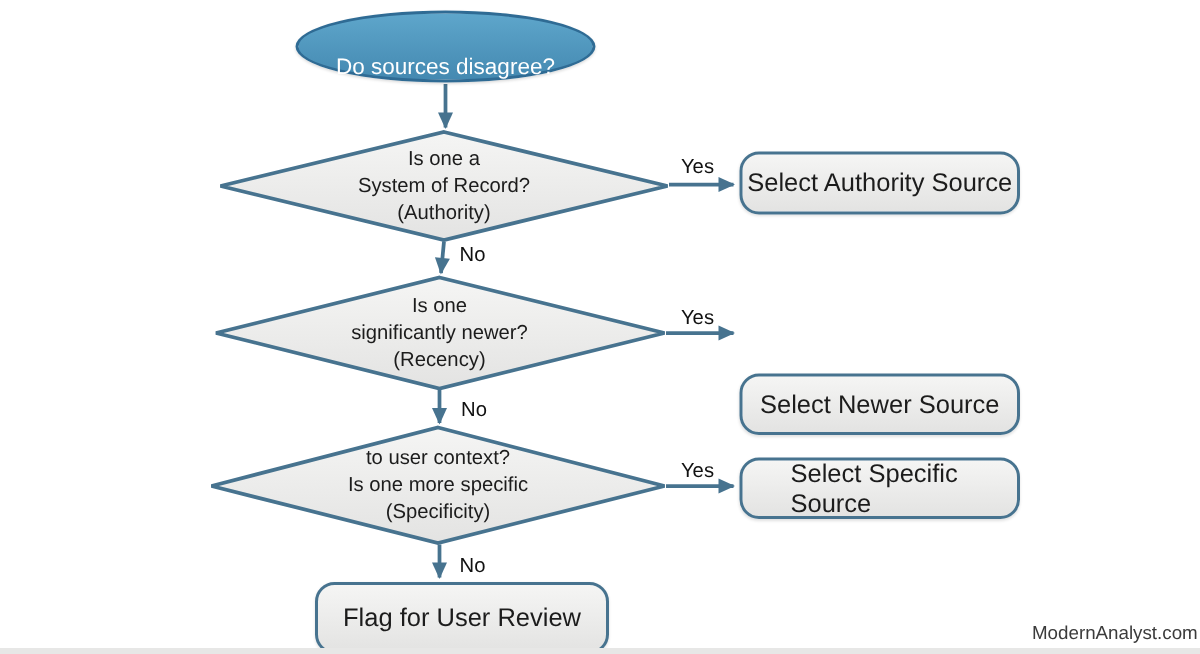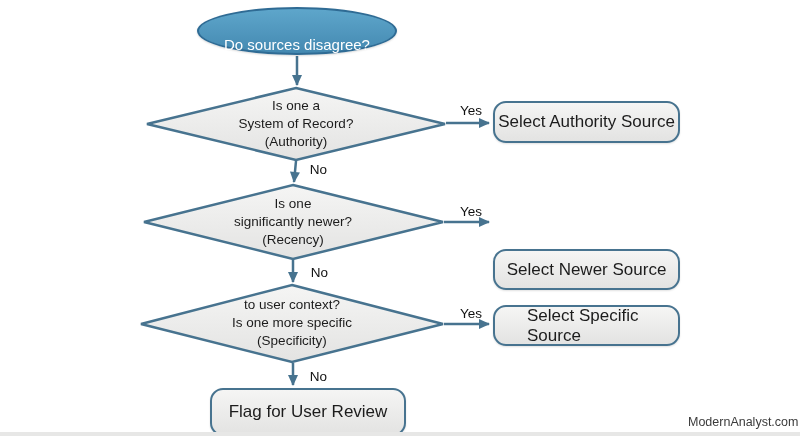--- a/index.html
+++ b/index.html
@@ -61,21 +61,21 @@
     background: linear-gradient(180deg, var(--shape-fill-top, #f5f5f4), var(--shape-fill-bottom, #e4e4e3));
     display: flex; align-items: center; justify-content: center;
     font-size: 17px;
     color: var(--text-color, #1c1c1c);
     box-shadow: 0 1px 2px rgba(0,0,0,0.12);
   }
   .branch-label {
     position: absolute;
     font-size: 13.5px;
     color: var(--label-color, #111111);
-    text-align: right;
+    text-align: center;
   }
   .watermark {
     position: absolute;
     font-size: 12.5px;
     color: var(--watermark-color, #3b3b3b);
   }
   .bottom-band {
     position: absolute;
     left: 0; top: 432px;
     width: 800px; height: 4px;

